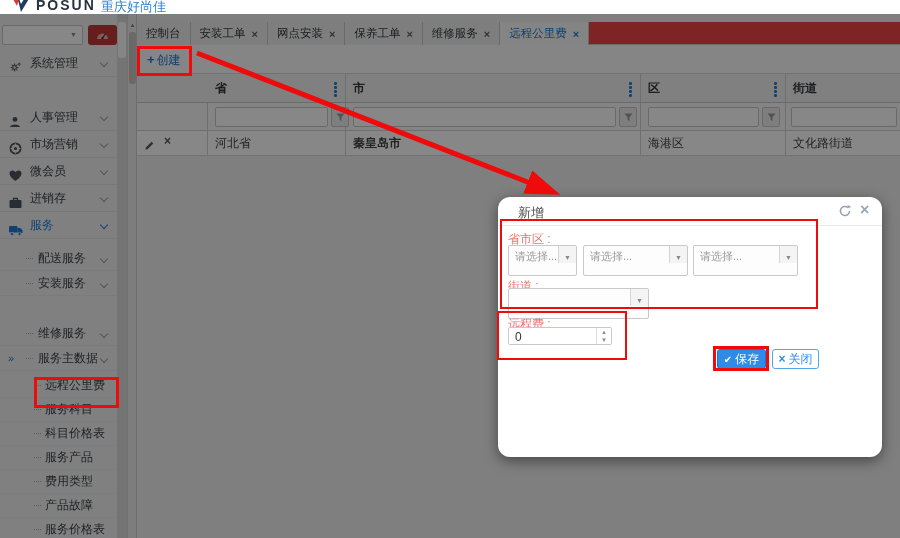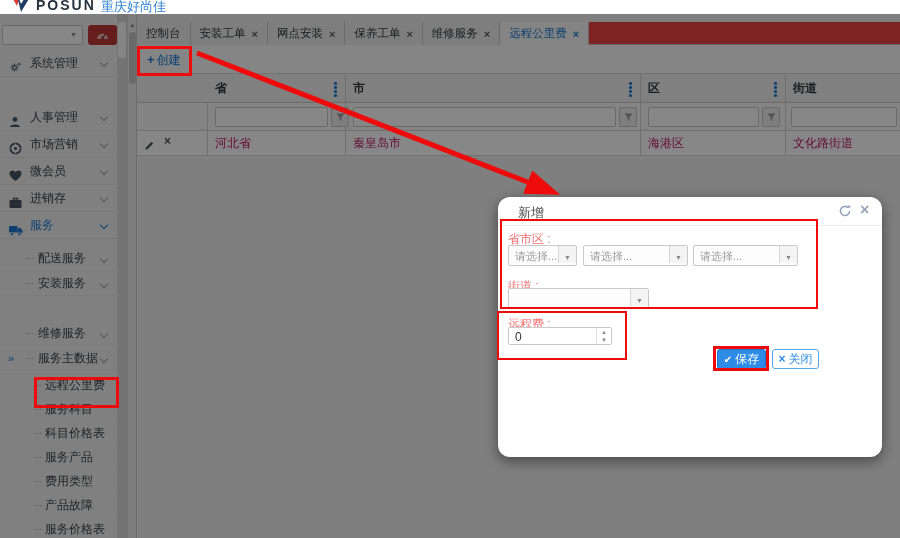--- a/index.html
+++ b/index.html
@@ -46,40 +46,40 @@
   .tab.active { background:#fafafa; color:#1c7cd6; }
   .tab.active .x { color:#1c7cd6; }
   .toolbar { position:absolute; left:0; top:31px; width:764px; height:29px; background:#fbfbfb; border-bottom:1px solid #d8d8d8; }
   .create-btn { position:absolute; left:6px; top:4px; height:22px; line-height:22px; color:#1c7cd6; font-size:12px; padding:0 4px; }
   .create-btn b { font-size:13px; margin-right:2px; }
 
   .thead { position:absolute; left:0; top:60px; width:764px; height:29px; background:#f1f1f1; border-bottom:1px solid #c9c9c9; }
   .tfilter { position:absolute; left:0; top:89px; width:764px; height:28px; background:#fafafa; border-bottom:1px solid #d2d2d2; }
   .trow { position:absolute; left:0; top:117px; width:764px; height:25px; background:#ffffff; border-bottom:1px solid #d8d8d8; }
   .cell { position:absolute; top:0; height:100%; border-right:1px solid #d2d2d2; }
-  .c0{left:0;width:71px;} .c1{left:71px;width:138px;} .c2{left:209px;width:295px;} .c3{left:504px;width:145px;} .c4{left:649px;width:115px;border-right:none;}
+  .c0{left:0;width:71px;} .c1{left:71px;width:138px;} .c2{left:209px;width:295px;font-weight:bold;} .c3{left:504px;width:145px;} .c4{left:649px;width:115px;border-right:none;}
   .hcell { font-size:12px; font-weight:bold; color:#33373b; line-height:28px; padding-left:7px; }
   .dots { position:absolute; right:8px; top:8px; width:3px; display:flex; flex-direction:column; gap:1.5px; }
   .dots i { width:2.5px; height:2.5px; background:#1c7cd6; border-radius:50%; }
   .fin { position:absolute; left:7px; top:4px; height:20px; background:#fff; border:1px solid #c6c6c6; border-radius:2px; }
   .fbtn { position:absolute; top:4px; width:18px; height:20px; background:#efefef; border:1px solid #c6c6c6; border-radius:2px; display:flex; align-items:center; justify-content:center; }
-  .dcell { font-size:12px; color:#be185d; line-height:24px; padding-left:7px; }
+  .dcell { font-size:12px; color:#404040; line-height:24px; padding-left:7px; }
   .opicon { position:absolute; top:6px; }
 
   
   .dim { position:absolute; left:0; top:14px; width:900px; height:524px; background:rgba(0,0,0,0.47); z-index:50; }
 
   
   .modal { position:absolute; left:498px; top:197px; width:384px; height:260px; background:#fff; border-radius:12px; box-shadow:0 4px 14px rgba(0,0,0,0.45); z-index:100; }
   .m-title { position:absolute; left:20px; top:7px; font-size:13px; color:#4a4a4a; }
   .m-refresh { position:absolute; left:340px; top:7px; width:14px; height:14px; }
   .m-close { position:absolute; left:362px; top:4px; font-size:16px; color:#9aa7b8; font-weight:bold; }
   .m-hline { position:absolute; left:0; top:28px; width:384px; border-top:1px solid #ececec; }
   .m-label { position:absolute; left:10px; font-size:12px; color:#f07070; }
-  .sel { position:absolute; height:21px; background:#fdfdfd; border:1px solid #c9c9c9; border-radius:2px; }
+  .sel { position:absolute; height:31px; background:#fdfdfd; border:1px solid #c9c9c9; border-radius:2px; }
   .sel .txt { position:absolute; left:6px; top:3px; font-size:11px; color:#999; }
   .sel .cbox { position:absolute; right:0; top:0; width:18px; height:17px; background:#f4f4f4; border-left:1px solid #d5d5d5; text-align:center; }
   .sel .cbox span { font-size:7px; color:#8a8a8a; line-height:17px; }
   .numin { position:absolute; left:10px; top:130px; width:104px; height:18px; background:#fff; border:1px solid #c9c9c9; border-radius:2px; }
   .numin .val { position:absolute; left:6px; top:2px; font-size:12px; color:#333; }
   .spin { position:absolute; right:0; top:0; width:15px; height:16px; border-left:1px solid #ddd; display:flex; flex-direction:column; }
   .spin span { flex:1; text-align:center; font-size:6px; color:#8a8a8a; line-height:8px; }
   .btn-save { position:absolute; left:219px; top:152px; width:49px; height:20px; background:#2e8be6; border:1px solid #1b74cf; border-radius:3px; color:#fff; font-size:12px; display:flex; align-items:center; justify-content:center; gap:3px; }
   .btn-save .ck { font-size:10px; }
   .btn-close { position:absolute; left:274px; top:152px; width:47px; height:20px; background:#fff; border:1px solid #52a7ec; border-radius:3px; color:#2e8be6; font-size:12px; display:flex; align-items:center; justify-content:center; gap:3px; }

